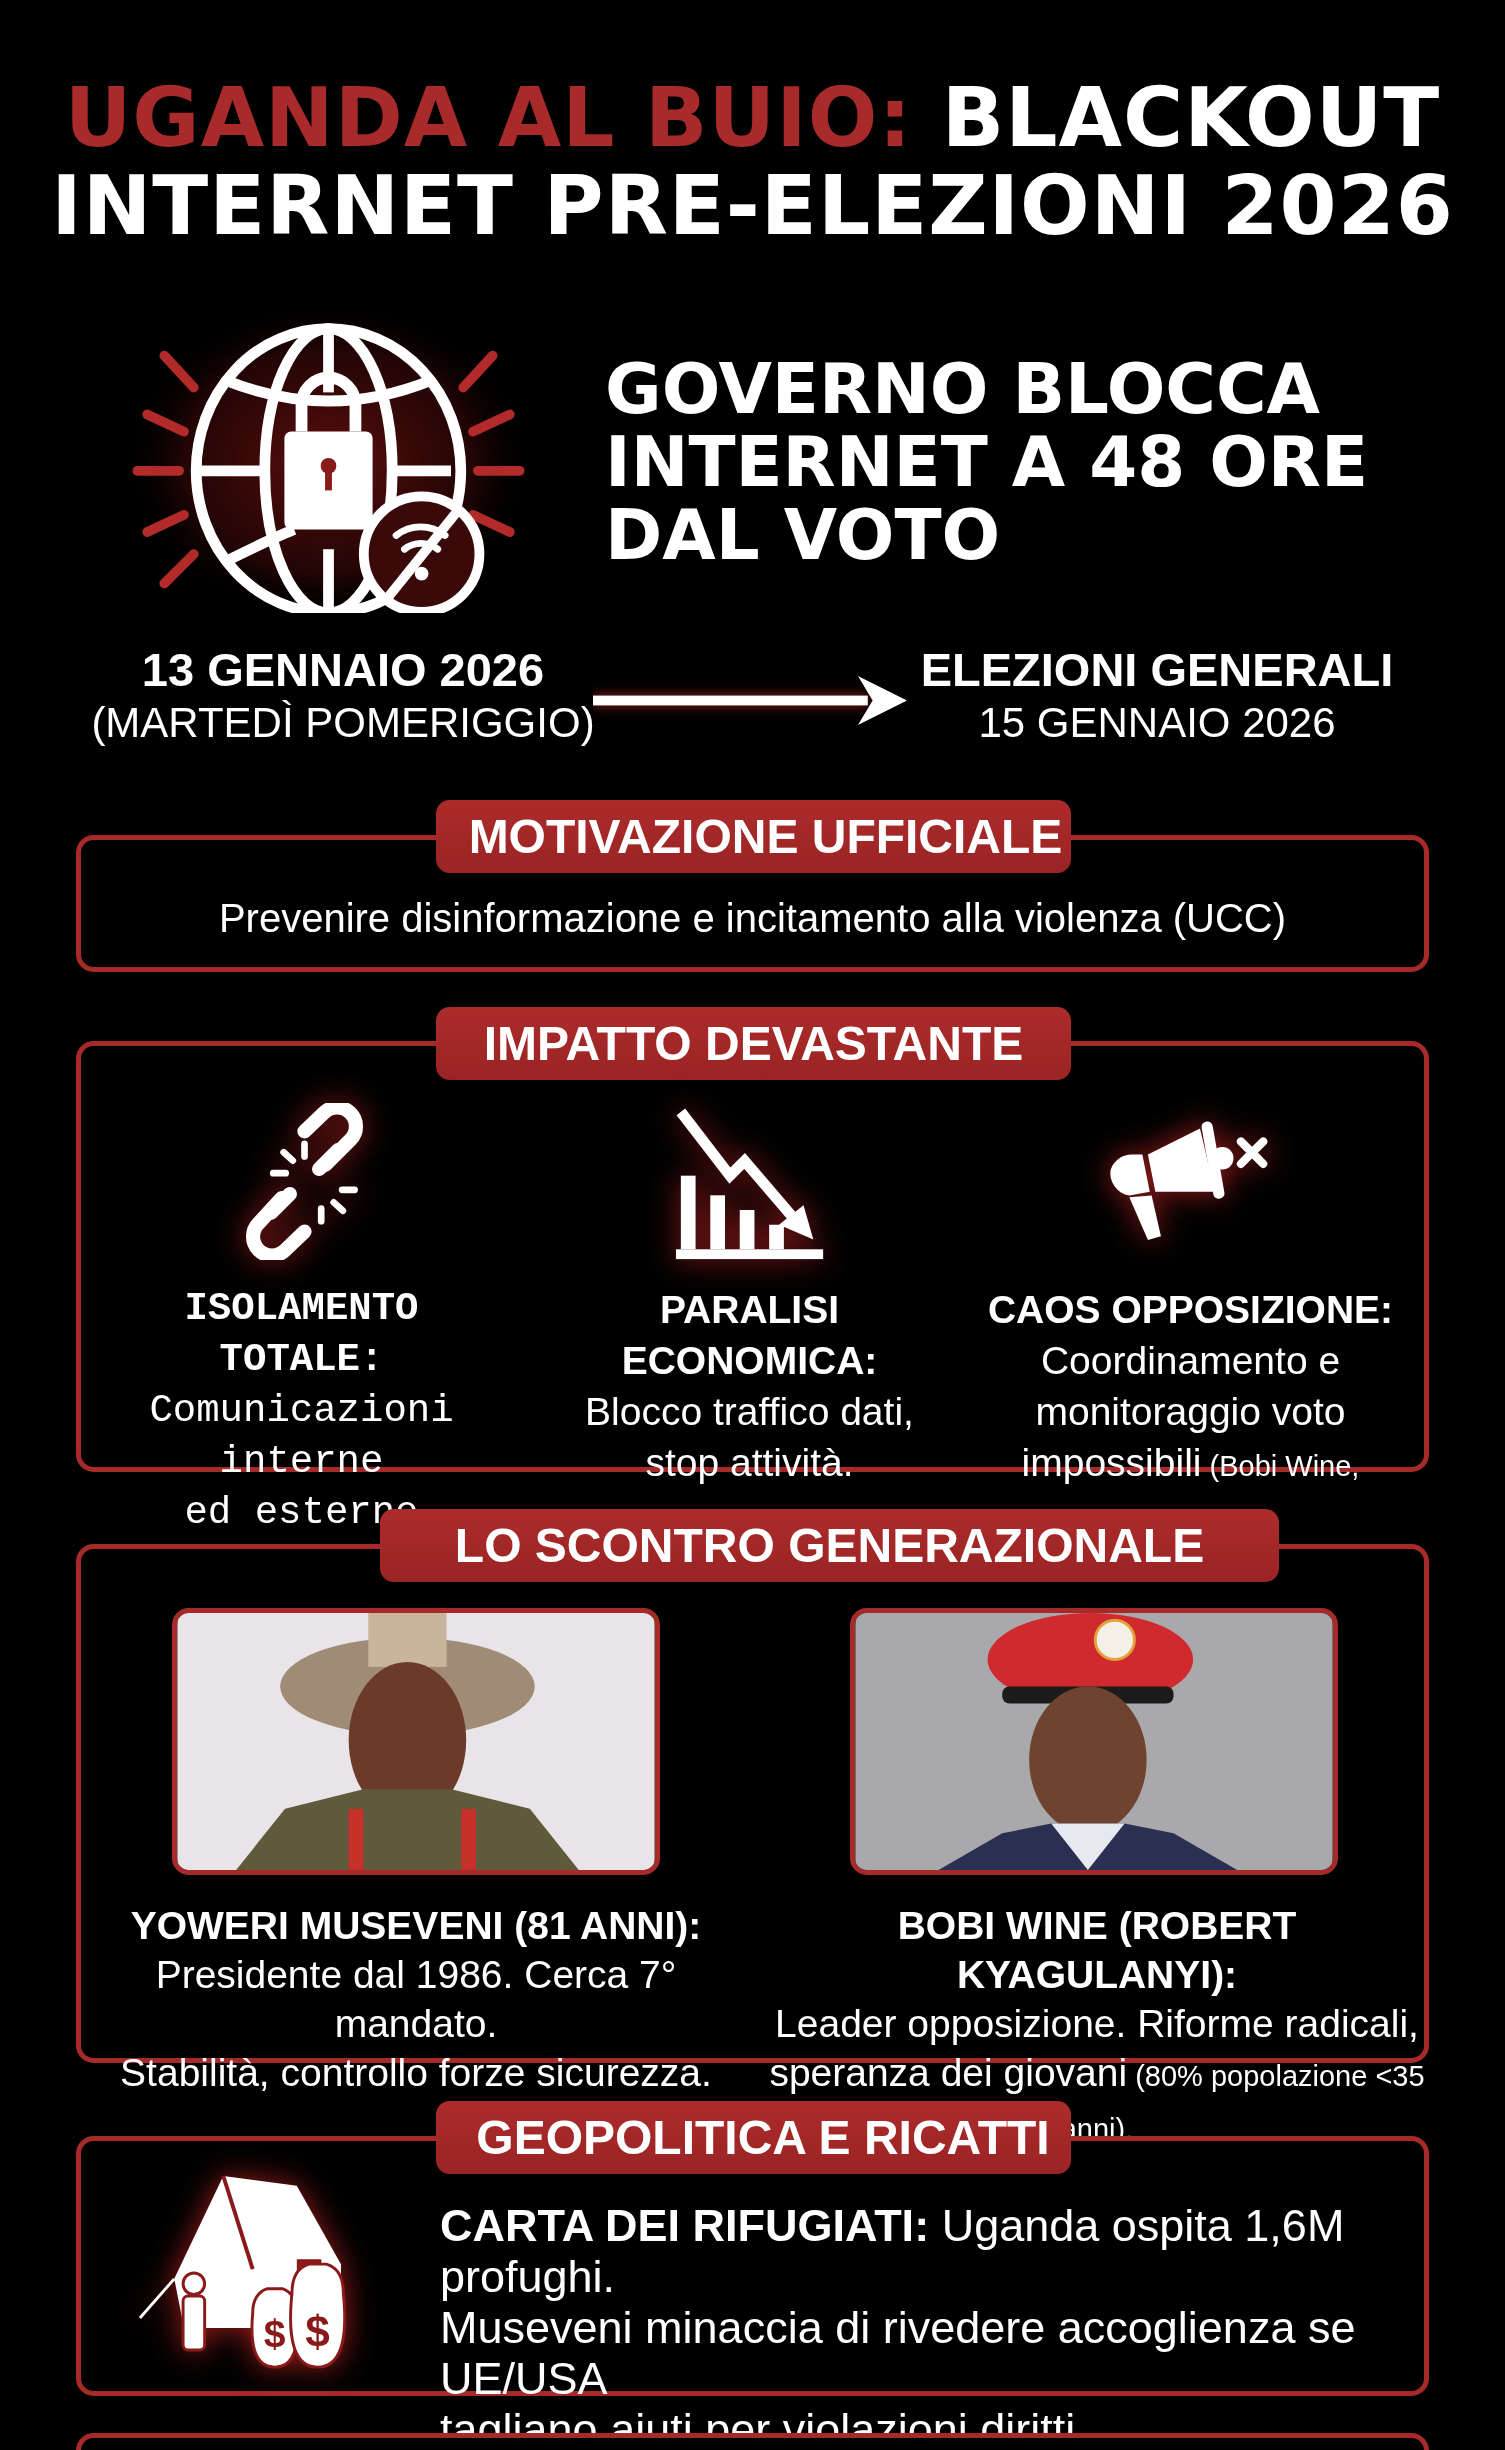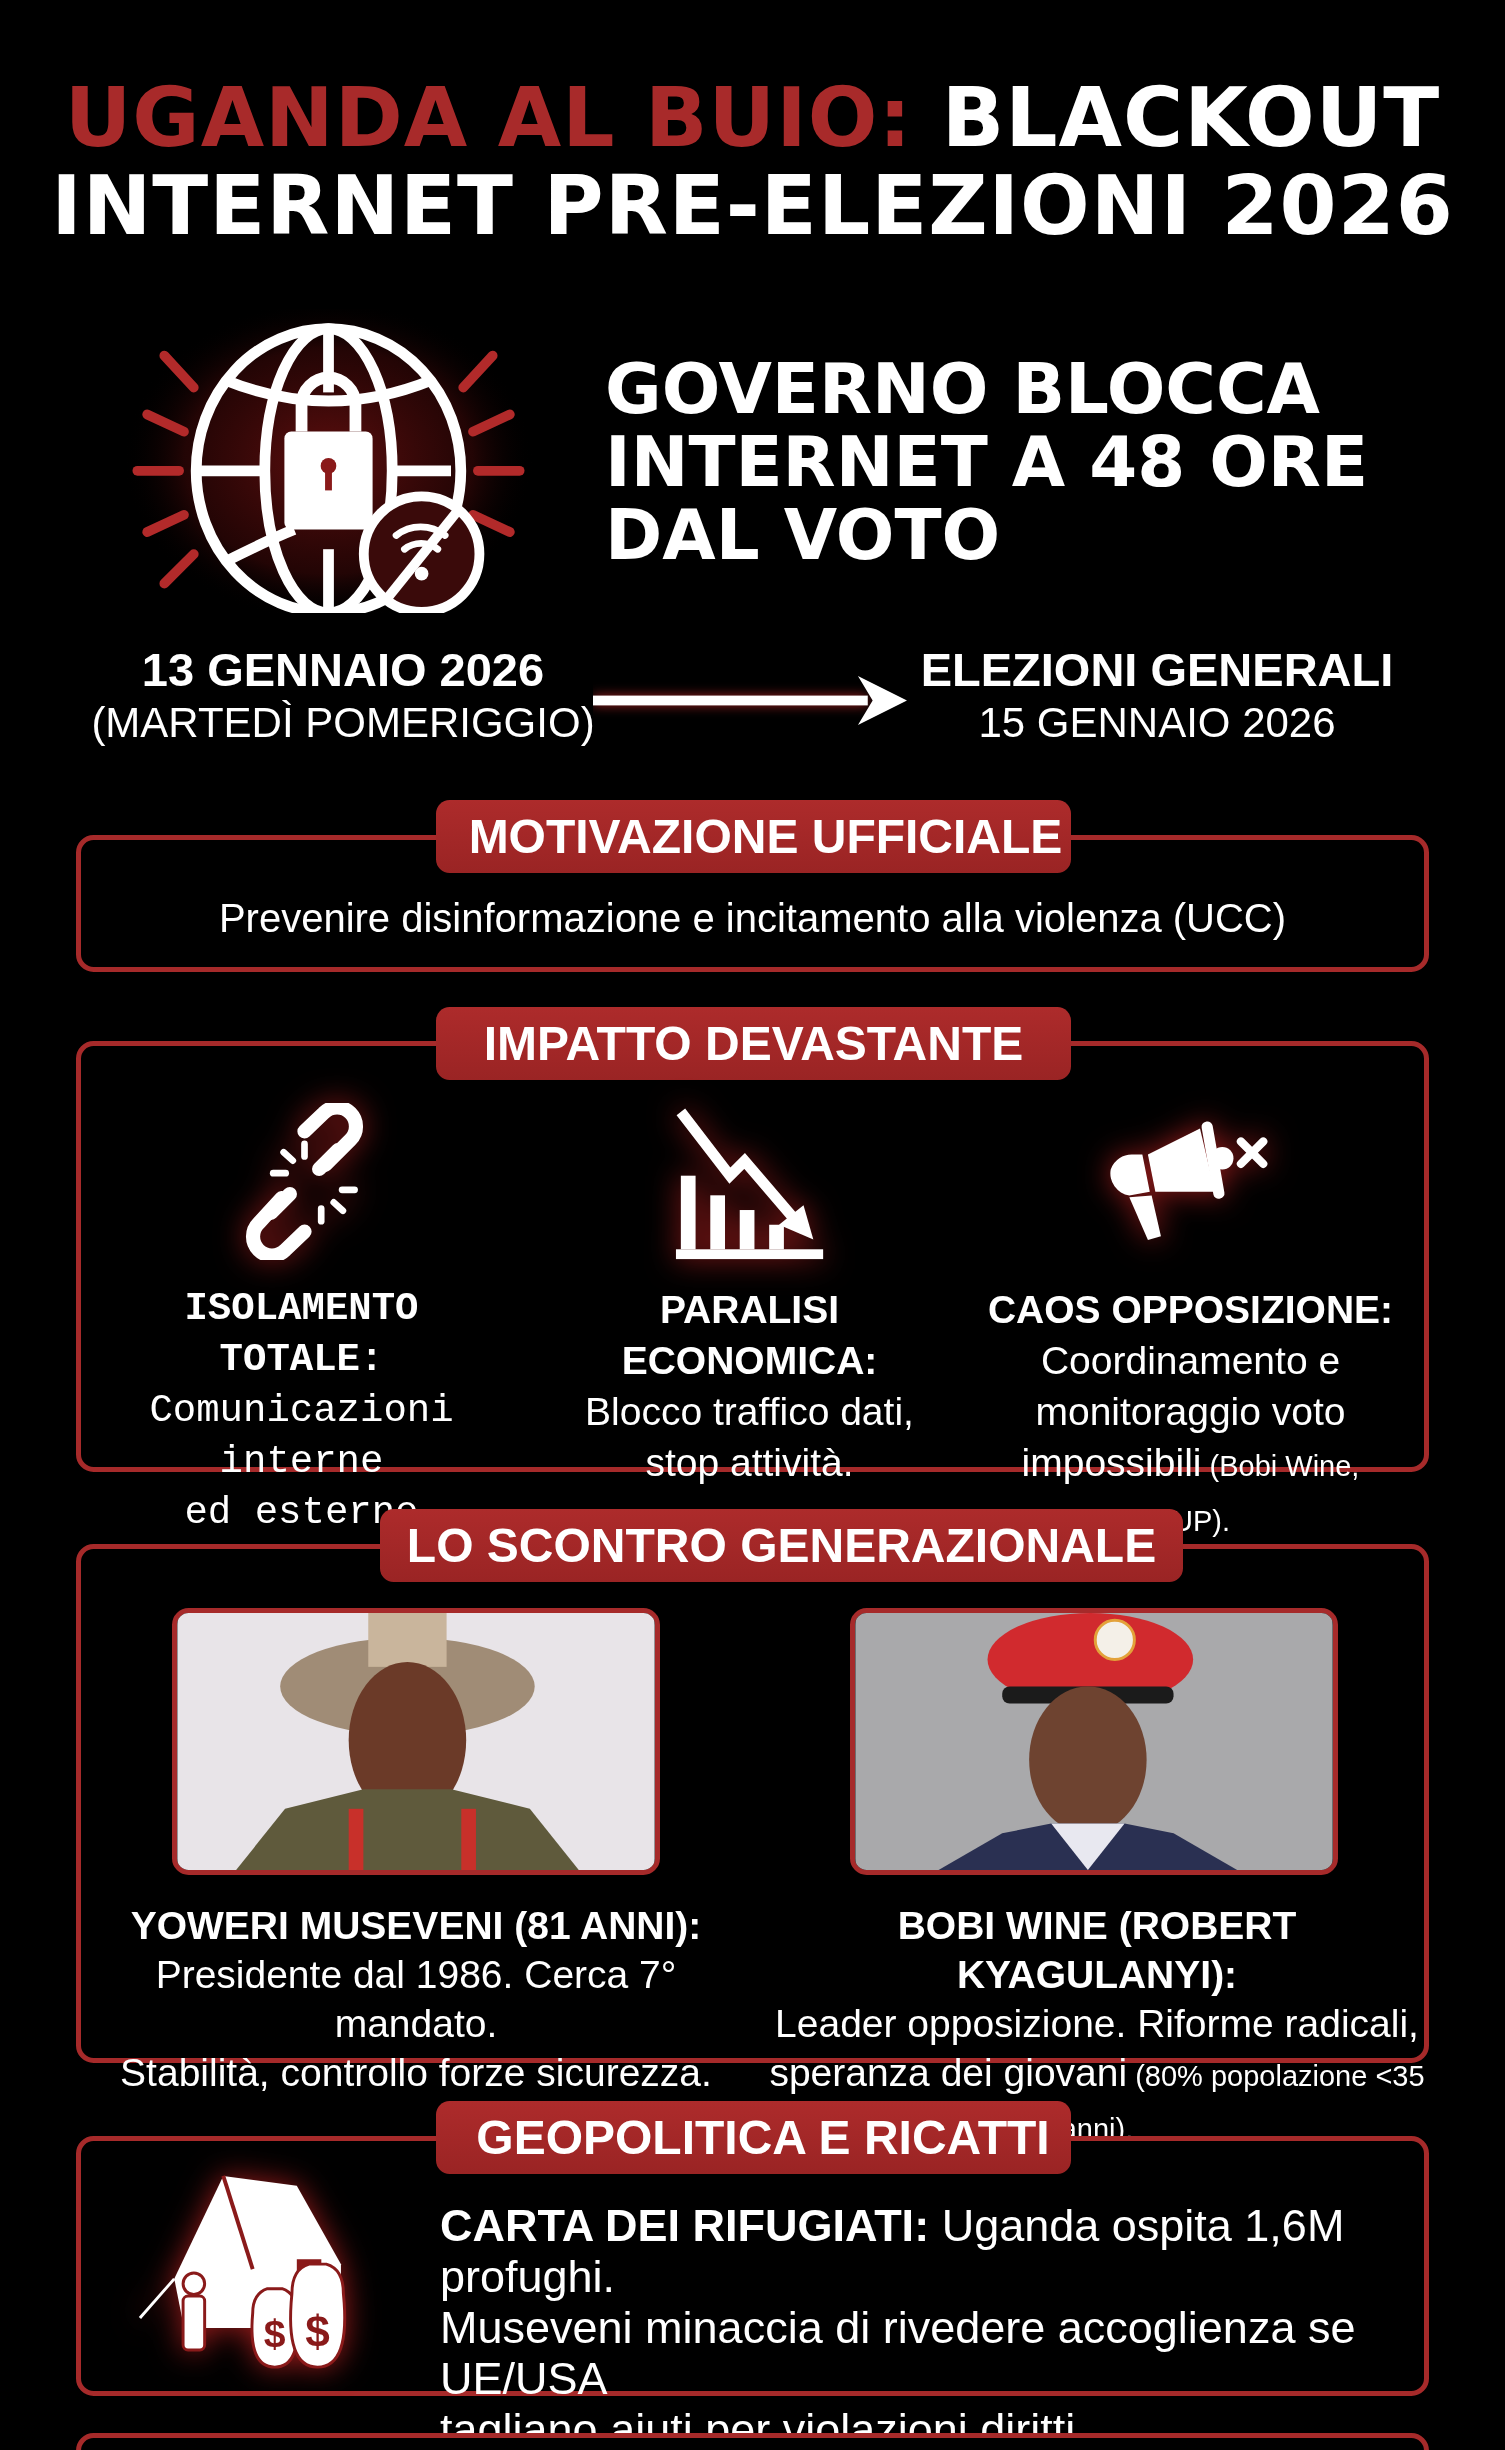--- a/index.html
+++ b/index.html
@@ -173,21 +173,21 @@
   <span class="t">stop attività.</span>
 </div>
 <div class="abs impact-col" style="left:980px;">
   <span class="b">CAOS OPPOSIZIONE:</span>
   <span class="t">Coordinamento e</span>
   <span class="t">monitoraggio voto</span>
   <span class="t"><span>impossibili</span><span class="small"> (Bobi Wine, NUP).</span></span>
 </div>
 
 <div class="abs box" style="left:76px; top:1544px; width:1353px; height:519px;"></div>
-<div class="abs badge" style="left:380px; top:1509px; width:803px; height:73px;">LO SCONTRO GENERAZIONALE</div>
+<div class="abs badge" style="left:380px; top:1509px; width:899px; height:73px;">LO SCONTRO GENERAZIONALE</div>
 
 <div class="abs photo" style="left:172px; top:1608px; width:488px; height:267px;">
   <svg width="478" height="257" viewBox="0 0 975 525">
     <rect width="975" height="525" fill="#E8E4E8"></rect>
     <ellipse cx="470" cy="150" rx="260" ry="100" fill="#A08C76"></ellipse>
     <rect x="390" y="0" width="160" height="110" fill="#C9B59C"></rect>
     <ellipse cx="470" cy="260" rx="120" ry="160" fill="#6B3A28"></ellipse>
     <path d="M120 525 L220 400 L380 360 L560 360 L720 400 L820 525 Z" fill="#5F5A3C"></path>
     <rect x="350" y="400" width="30" height="125" fill="#C8302A"></rect>
     <rect x="580" y="400" width="30" height="125" fill="#C8302A"></rect>

